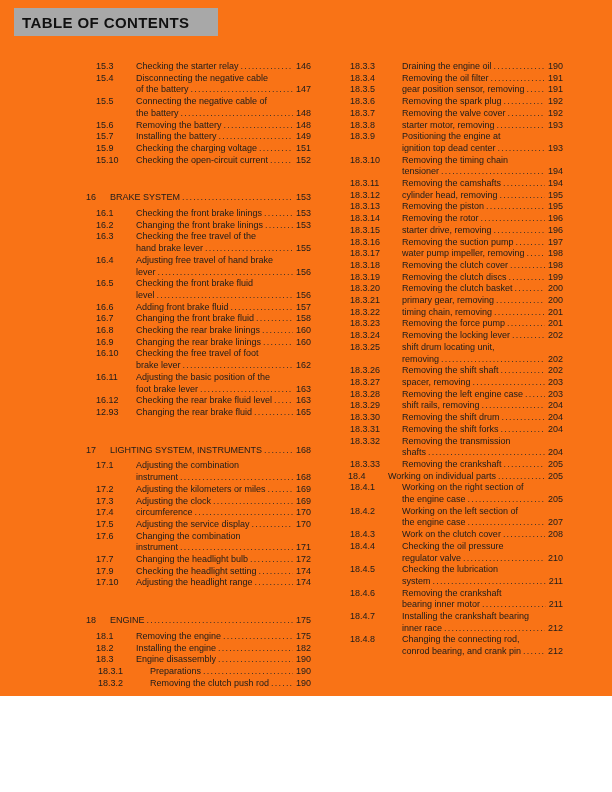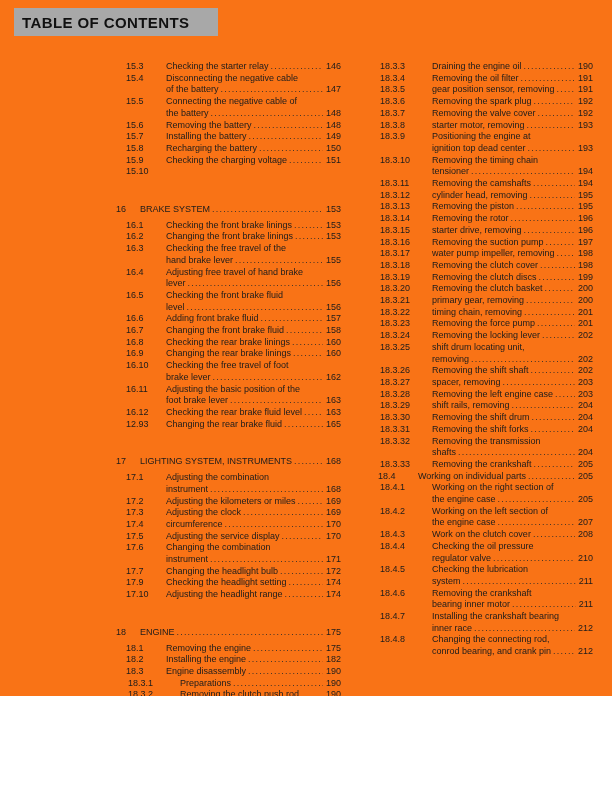--- a/index.html
+++ b/index.html
@@ -20,21 +20,21 @@
   .header-bar{
     position:absolute;left:14px;top:8px;width:204px;height:28px;
     background:var(--header-bg);
     display:flex;align-items:center;
   }
   .header-title{
     font-size:15px;font-weight:bold;letter-spacing:0.4px;
     padding-left:8px;color:#101010;white-space:nowrap;
   }
   .columns{
-    position:absolute;top:61px;left:116px;width:477px;
+    position:absolute;top:61px;left:86px;width:477px;
     display:flex;gap:27px;
   }
   .col{width:225px;flex:none;}
   .entry{
     display:flex;
     font-size:9px;line-height:11.7px;
   }
   .entry .num{flex:none;}
   .entry .body{flex:1;min-width:0;}
   .entry.level1{margin-top:26px;margin-bottom:4px;}
@@ -121,41 +121,38 @@
           <span class="num">15.7</span>
           <div class="body">
             <div class="line last">
               <span class="txt">Installing the battery</span>
               <span class="dots"></span>
               <span class="pg">149</span>
             </div>
           </div>
         </div>
         <div class="entry level2">
-          <span class="num">15.8</span>
-          <div class="body">
-            <div class="line last">
-              <span class="txt">Recharging the battery</span>
-              <span class="dots"></span>
-              <span class="pg">150</span>
-            </div>
-          </div>
-        </div>
-        <div class="entry level2">
           <span class="num">15.9</span>
           <div class="body">
             <div class="line last">
               <span class="txt">Checking the charging voltage</span>
               <span class="dots"></span>
               <span class="pg">151</span>
             </div>
           </div>
         </div>
         <div class="entry level2">
           <span class="num">15.10</span>
+          <div class="body">
+            <div class="line last">
+              <span class="txt">Checking the open-circuit current</span>
+              <span class="dots"></span>
+              <span class="pg">152</span>
+            </div>
+          </div>
         </div>
         <div class="entry level1">
           <span class="num">16</span>
           <div class="body">
             <div class="line last">
               <span class="txt">BRAKE SYSTEM</span>
               <span class="dots"></span>
               <span class="pg">153</span>
             </div>
           </div>

